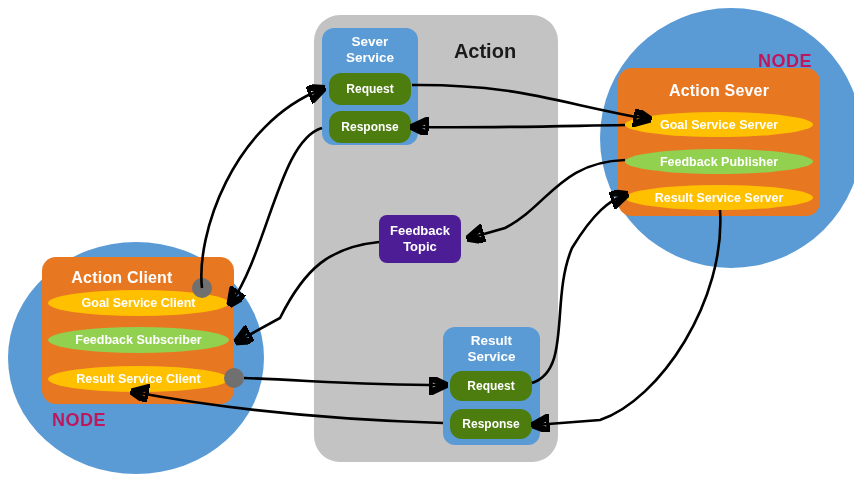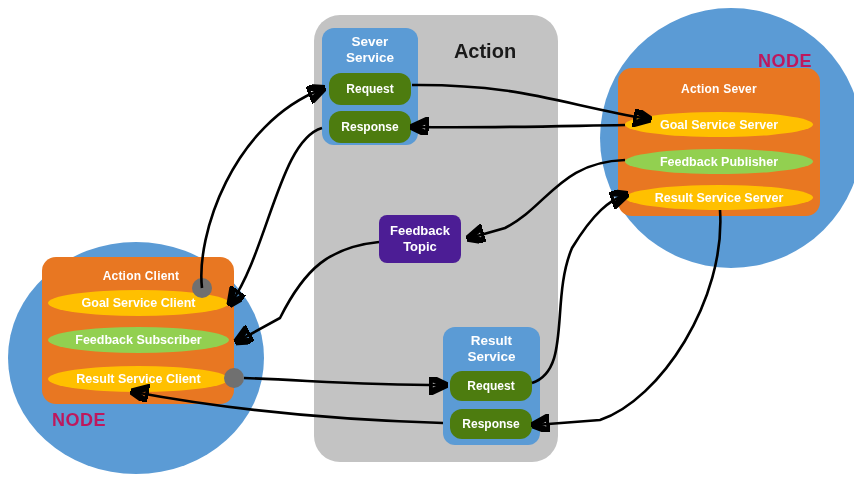--- a/index.html
+++ b/index.html
@@ -30,21 +30,21 @@
     background: #E87722;
     border-radius: 14px;
   }
   .inner-title {
     position: absolute;
     left: 0;
     right: 0;
     text-align: center;
     color: #ffffff;
     font-weight: bold;
-    font-size: 12px;
+    font-size: 16px;
     letter-spacing: .2px;
   }
   .pill {
     position: absolute;
     border-radius: 50%;
     display: flex;
     align-items: center;
     justify-content: center;
     color: #ffffff;
     font-weight: bold;
@@ -181,21 +181,21 @@
     <span>Result</span><br>
     <span>Service</span>
   </div>
   <div class="msg-box" style="left:450px; top:371px; width:82px; height:30px;">Request</div>
   <div class="msg-box" style="left:450px; top:409px; width:82px; height:30px;">Response</div>
 
   <div class="node-circle" style="left:8px; top:242px; width:256px; height:232px;"></div>
   <div class="node-label" style="left:52px; top:410px;">NODE</div>
 
   <div class="inner-box" style="left:42px; top:257px; width:192px; height:147px;"></div>
-  <div class="inner-title" style="left:26px; top:269px; width:192px;margin-left:19px;">Action Client</div>
+  <div class="inner-title" style="left:26px; top:269px; width:192px;">Action Client</div>
 
   <div class="pill yellow" style="left:48px; top:290px; width:181px; height:26px;">Goal Service Client</div>
   <div class="pill green" style="left:48px; top:327px; width:181px; height:26px;">Feedback Subscriber</div>
   <div class="pill yellow" style="left:48px; top:366px; width:181px; height:26px;">Result Service Client</div>
 
   <div class="dot" style="left:192px; top:278px;"></div>
   <div class="dot" style="left:224px; top:368px;"></div>
 
   <div class="node-circle" style="left:600px; top:8px; width:262px; height:260px;"></div>
   <div class="node-label" style="left:758px; top:51px;">NODE</div>

